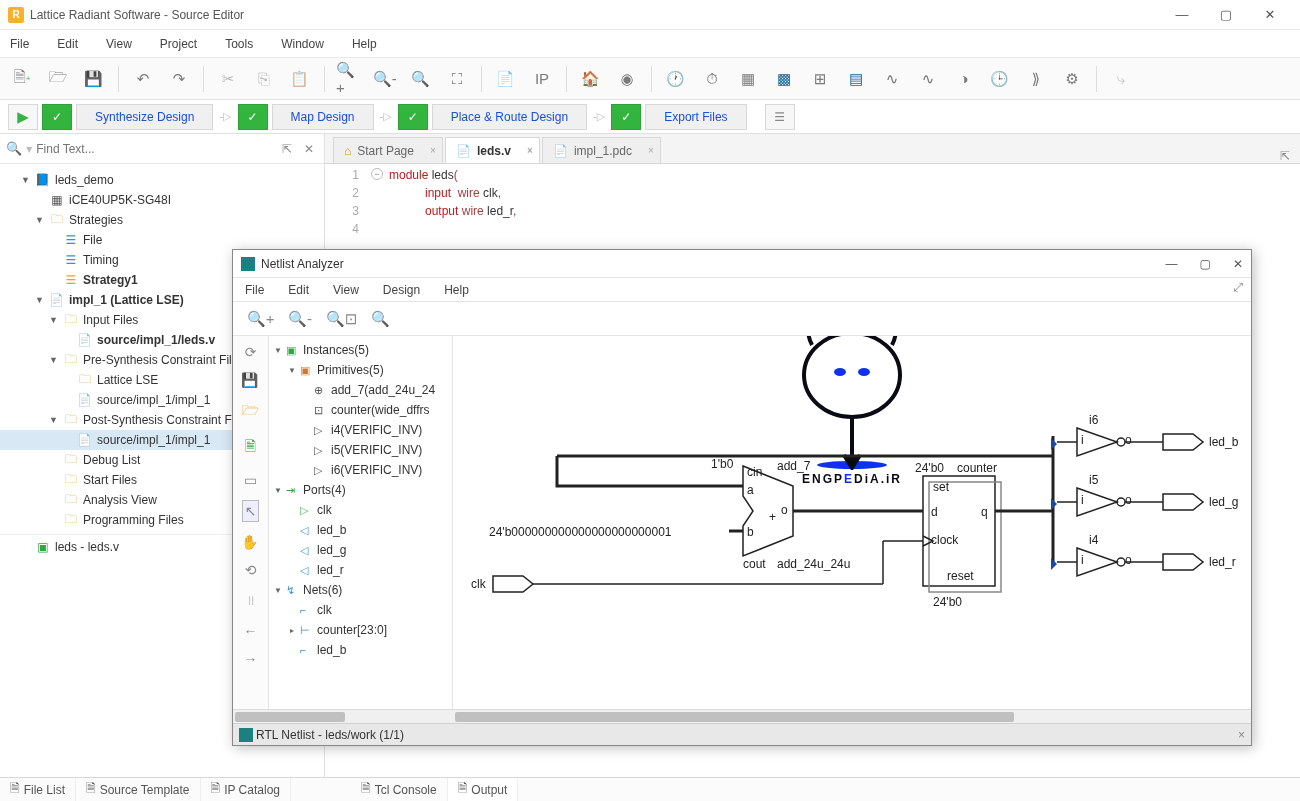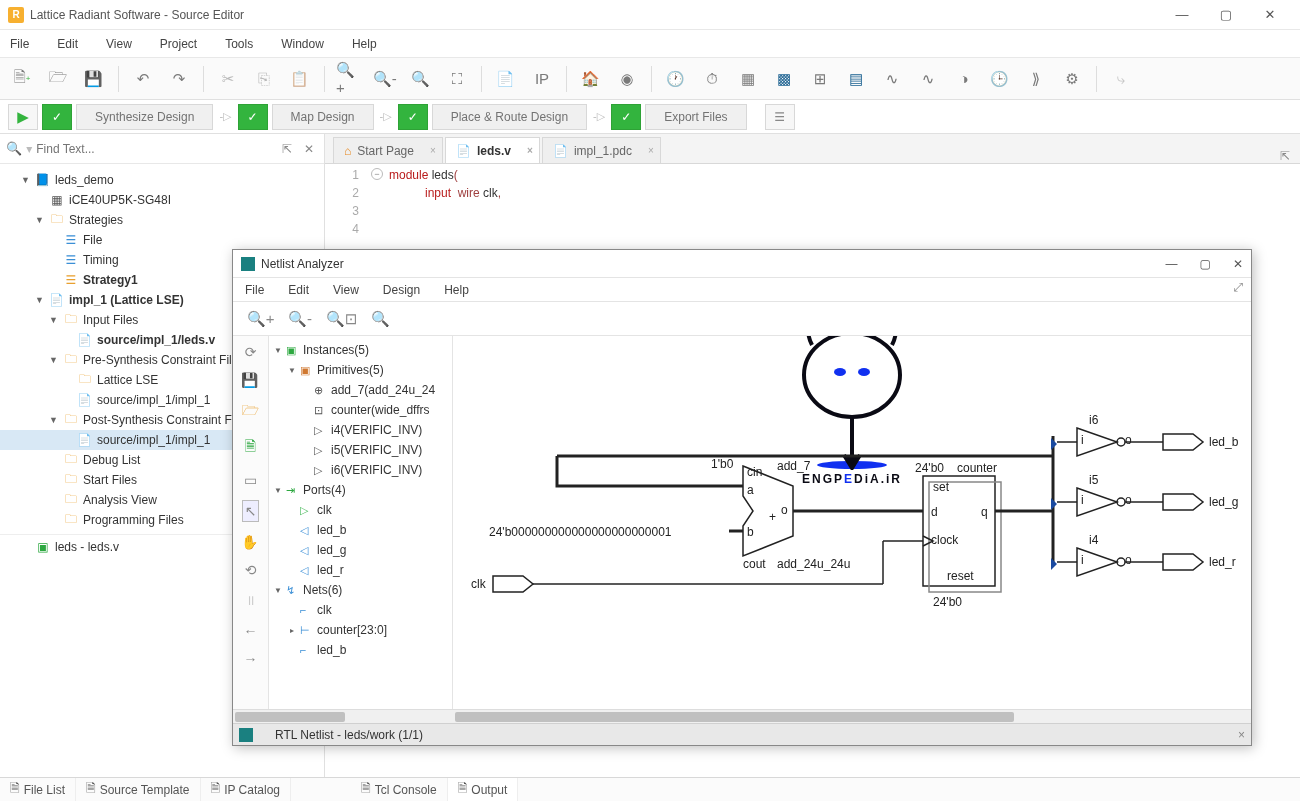--- a/index.html
+++ b/index.html
@@ -15,21 +15,21 @@
 .menubar span { color: #444; cursor: pointer; }
 
 .toolbar { height: 42px; display: flex; align-items: center; padding: 0 8px; gap: 8px; border-bottom: 1px solid #e0e0e0; background:#fafafa; }
 .toolbar .tb-ic { width: 28px; height: 28px; display: inline-flex; align-items: center; justify-content: center; color:#7a7a7a; cursor:pointer; font-size:15px; border:1px solid transparent; }
 .toolbar .sep { width:1px; height:26px; background:#ddd; margin:0 2px; }
 .ic-color-green{color:#3cb043;} .ic-color-blue{color:#2a7bd0;} .ic-color-orange{color:#e88b25;} .ic-color-teal{color:#1a9e8f;} .ic-color-red{color:#d04444;}
 
 .flowbar { height: 34px; display:flex; align-items:center; gap:4px; padding:0 8px; border-bottom:1px solid #e0e0e0; background:#fff; }
 .flowbar .play { width:30px; height:26px; display:inline-flex; align-items:center; justify-content:center; color:#33b43e; font-size:15px; cursor:pointer; border:1px solid #d8d8d8; background:#f7f7f7; }
 .flowbar .check { width:30px; height:26px; background:#33b43e; color:#fff; display:inline-flex; align-items:center; justify-content:center; font-size:12px; border:1px solid #2ea236; }
-.flowbar .stage { height:26px; padding:0 18px; background:#f0f0f0; color:#737373; display:inline-flex; align-items:center; border:1px solid #d8d8d8; cursor:pointer; }
+.flowbar .stage { height:26px; padding:0 18px; background:#f0f0f0; color:#1d4ed8; display:inline-flex; align-items:center; border:1px solid #d8d8d8; cursor:pointer; }
 .flowbar .arrow { color:#bbb; font-size:11px; padding:0 2px; }
 .flowbar .end-ic { width:30px; height:26px; border:1px solid #d8d8d8; display:inline-flex; align-items:center; justify-content:center; color:#888; background:#f7f7f7; }
 
 .main { display:flex; height: calc(100% - 30px - 28px - 42px - 34px - 24px); position:relative; }
 
 .left-pane { width:325px; border-right:1px solid #e0e0e0; display:flex; flex-direction:column; }
 .search-row { height:30px; display:flex; align-items:center; padding:0 6px; gap:4px; border-bottom:1px solid #e8e8e8; }
 .search-row .srch-ic { color:#888; font-size:13px; }
 .search-row input { flex:1; border:none; outline:none; color:#999; }
 .search-row .pop-ic { color:#888; font-size:12px; padding:0 4px; cursor:pointer; }
@@ -82,21 +82,21 @@
 .nl-tree .ntn { display:flex; align-items:center; gap:3px; height:20px; cursor:pointer; white-space:nowrap; overflow:hidden; }
 .nl-tree .ntn .tg{width:10px;font-size:8px;color:#666;display:inline-flex;justify-content:center;}
 .nl-tree .ntn .ic{width:14px;font-size:11px;}
 .nl-tree .ni0{padding-left:2px;} .nl-tree .ni1{padding-left:16px;} .nl-tree .ni2{padding-left:30px;}
 .ic-inst{color:#2da840;} .ic-prim{color:#d07830;} .ic-gate{color:#555;} .ic-port{color:#2da840;} .ic-portopen{color:#45b858;} .ic-net{color:#3b8fd6;}
 
 .nl-canvas { flex:1; background:#fff; position:relative; overflow:hidden; }
 .scrollbar-h { height:14px; background:#f0f0f0; border-top:1px solid #ddd; display:flex; }
 .sb-track { flex:1; position:relative; }
 .sb-thumb { position:absolute; top:2px; height:10px; background:#c0c0c0; border-radius:2px; }
-.nl-status { height:22px; background:#e8e8e8; border-top:1px solid #d0d0d0; display:flex; align-items:center; padding:0 6px; gap:22px; }
+.nl-status { height:22px; background:#e8e8e8; border-top:1px solid #d0d0d0; display:flex; align-items:center; padding:0 6px; gap:3px; }
 .nl-status .sic{width:14px;height:14px;background:#1a8080;}
 .nl-status .sx{ margin-left:auto;color:#888;cursor:pointer;}
 
 .footer { height:24px; border-top:1px solid #d8d8d8; display:flex; align-items:center; background:#fbfbfb; }
 .footer .ftab { padding:0 10px; display:inline-flex; align-items:center; gap:4px; color:#555; cursor:pointer; height:100%; border-right:1px solid #eee; }
 .footer .ftab.active { background:#fff; }
 .footer .spacer{ flex:0 0 60px; }
 
 .watermark { position:absolute; top:-16px; left:50%; transform:translateX(-50%); text-align:center; pointer-events:none; }
 .watermark .wtext{ font-family:Arial; font-size:22px; letter-spacing:2px; color:#0a0a14; font-weight:600; margin-top:-14px; }
@@ -315,20 +315,21 @@
       <div class="gutter">
         <div>1</div>
           <div>2</div>
           <div>3</div>
           <div>4</div>
       </div>
       <span class="fold">−</span>
       <div class="code">
         <div class="line"><span style="margin-left:18px" class="kw">module</span> <span class="id">leds</span><span class="pn">(</span></div>
         <div class="line"><span style="margin-left:54px" class="kw">input</span>&nbsp;&nbsp;<span class="ty">wire</span> <span class="id">clk</span><span class="pn">,</span></div>
+        <div class="line"><span style="margin-left:54px" class="kw">output</span> <span class="ty">wire</span> <span class="id">led_r</span><span class="pn">,</span></div>
       </div>
     </div>
   </div>
 </div>
 
 <div class="netlist">
   <div class="nl-title">
     <span class="nl-ic"></span>
     <span class="nl-txt">Netlist Analyzer</span>
     <div class="nl-win">

